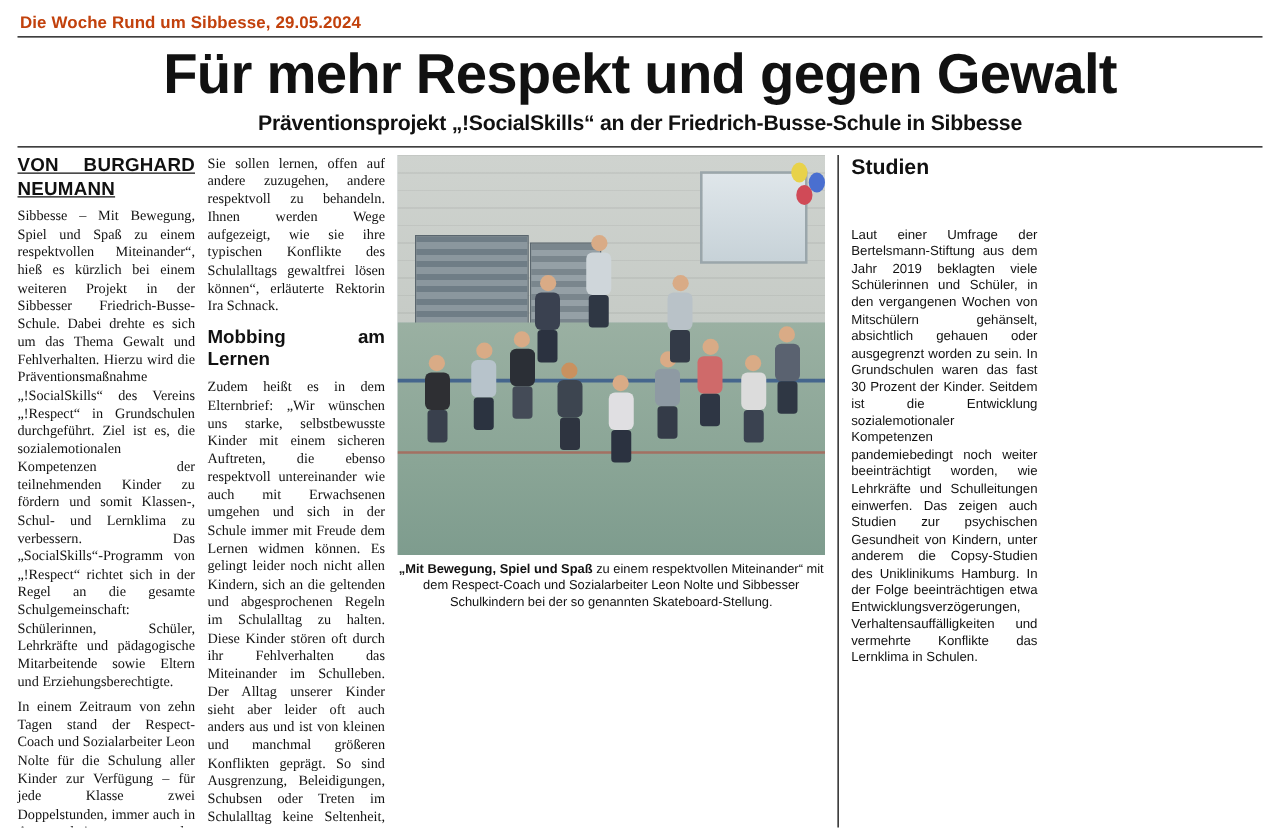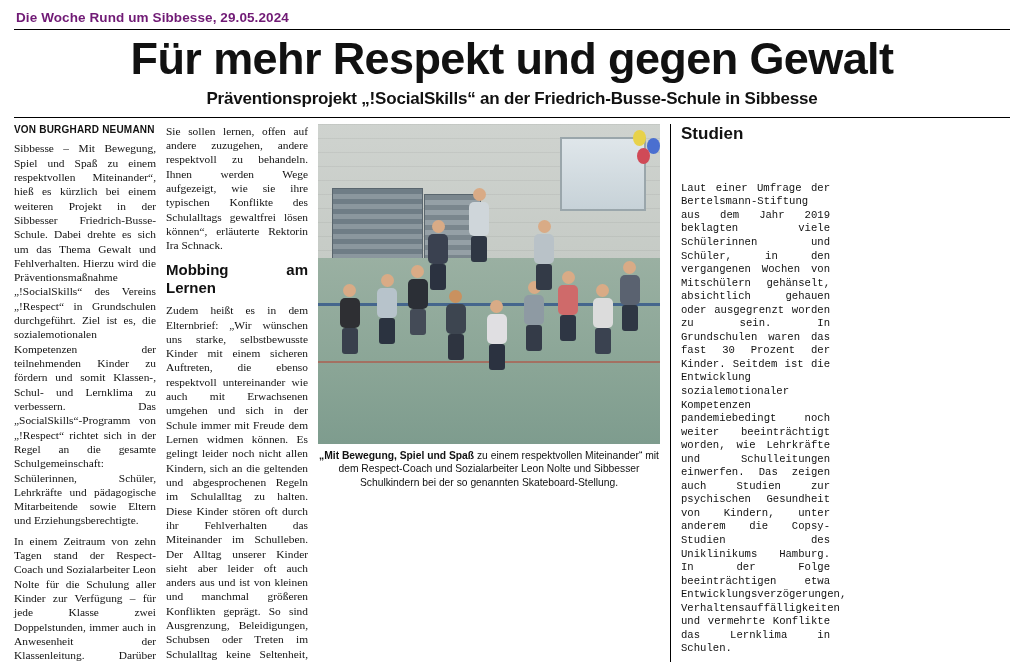--- a/index.html
+++ b/index.html
@@ -19,21 +19,21 @@
     width: 1024px;
     height: 662px;
     box-sizing: border-box;
     padding: 8px 14px 0 14px;
   }
   .masthead {
     font-family: "Liberation Sans", sans-serif;
     font-weight: bold;
     font-size: 13.5px;
     letter-spacing: 0.1px;
-    color: #701a75;
+    color: #c2410c;
     margin: 2px 0 4px 2px;
   }
   .rule {
     border: 0;
     border-top: 1.2px solid #000;
     margin: 2px 0 6px 0;
   }
   .headline {
     font-family: "Liberation Sans", sans-serif;
     font-weight: bold;
@@ -73,24 +73,25 @@
     text-align: justify;
     hyphens: auto;
   }
   .col-text p {
     margin: 0 0 0 0;
     text-indent: 0;
   }
   .byline {
     font-family: "Liberation Sans", sans-serif;
     font-weight: bold;
-    font-size: 10px;
+    font-size: 15px;
     letter-spacing: 0.2px;
     margin-bottom: 5px;
     text-transform: uppercase;
+    text-decoration: underline;
   }
   .subsection-head {
     font-family: "Liberation Sans", sans-serif;
     font-weight: bold;
     font-size: 15px;
     margin: 8px 0 5px 0;
   }
 
   
   .col-photo {
@@ -129,21 +130,21 @@
     padding-left: 10px;
     border-left: 1px solid #000;
   }
   .box-head {
     font-family: "Liberation Sans", sans-serif;
     font-weight: bold;
     font-size: 17px;
     margin: 0 0 6px 0;
   }
   .box-body {
-    font-family: Liberation Mono, monospace;
+    font-family: Liberation Sans, sans-serif;
     font-size: 10.6px;
     line-height: 1.28;
     text-align: justify;
     hyphens: auto;
     margin-top: 38px;
   }
 
   
   .gym-wall {
     position: absolute; left:0; top:0; width:100%; height:42%;

